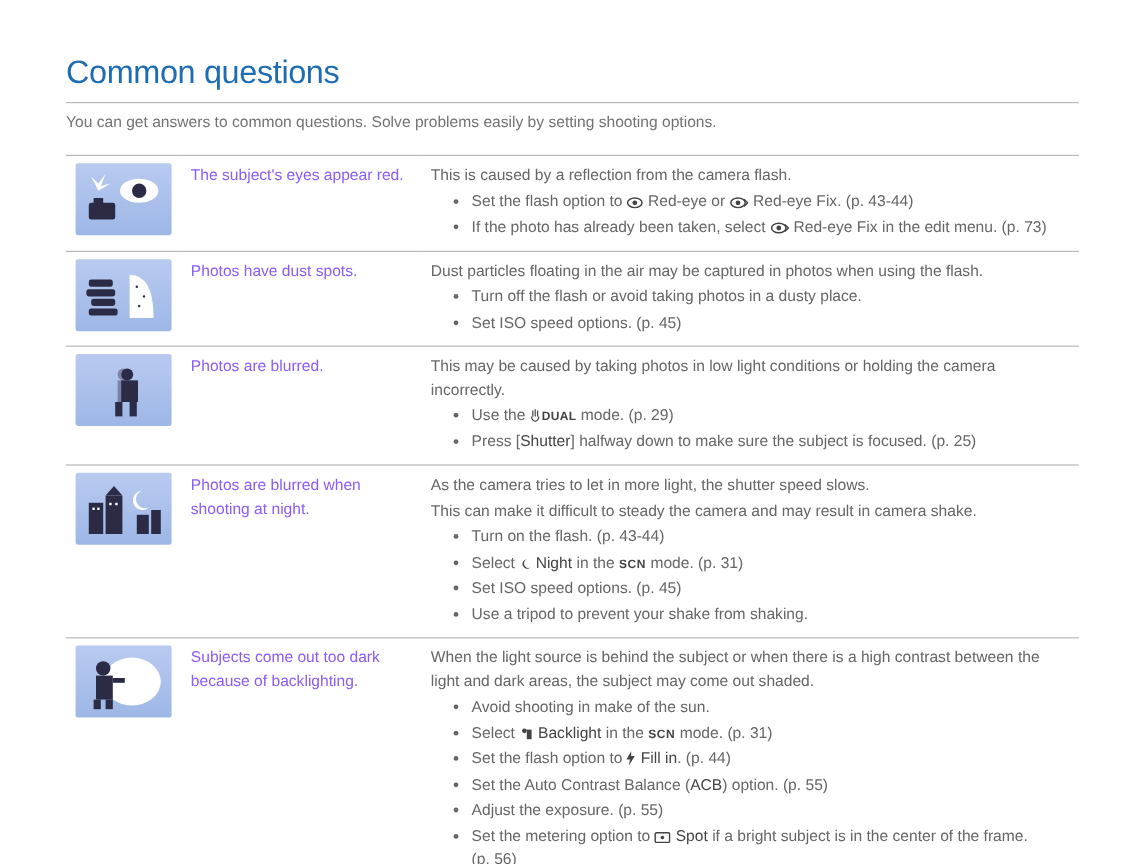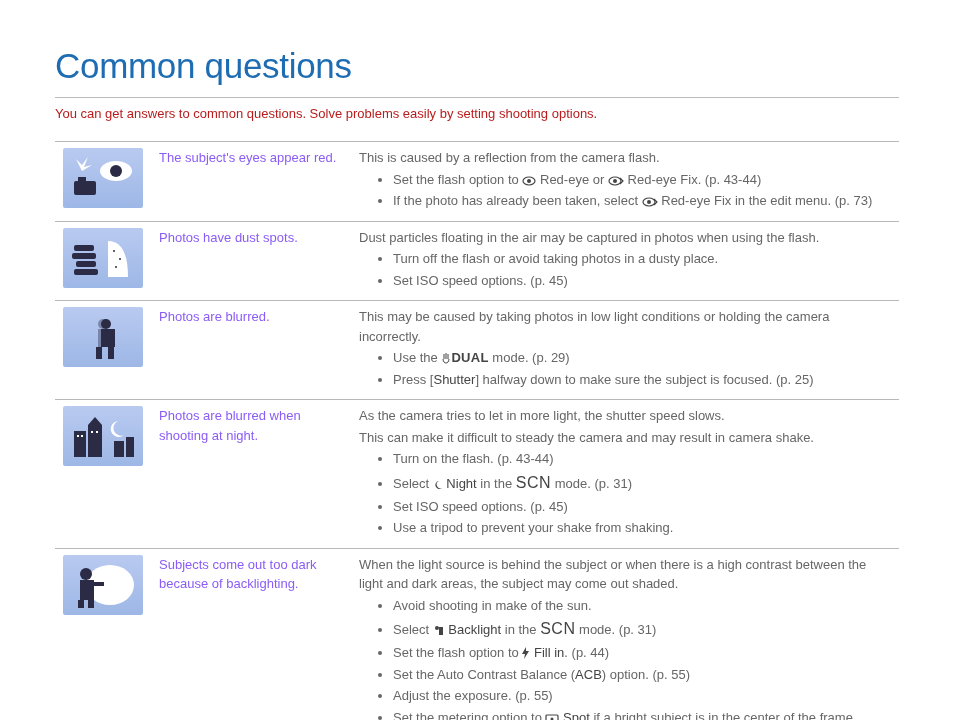--- a/index.html
+++ b/index.html
@@ -9,26 +9,26 @@
     width: 954px;
     font-family: Arial, Helvetica, sans-serif;
     color: #555;
     font-size: 13px;
     line-height: 1.5;
     background: #fff;
   }
   h1.page-title {
     color: #1e6db3;
     font-weight: 400;
-    font-size: 35px;
+    font-size: 27px;
     margin: 0 0 4px 0;
     letter-spacing: -0.3px;
   }
   .title-rule { border: none; border-top: 1px solid #bbb; margin: 2px 0 6px 0; }
-  .subtitle { margin: 0 0 18px 0; color: #b91c1c; }
+  .subtitle { margin: 0 0 18px 0; color: #737373; }
   table.qa {
     width: 100%;
     border-collapse: collapse;
   }
   table.qa td {
     vertical-align: top;
     padding: 6px 8px 8px 8px;
     border-top: 1px solid #b8b8b8;
   }
   table.qa tr:last-child td { border-bottom: 1px solid #b8b8b8; }
@@ -40,22 +40,22 @@
     background: linear-gradient(#b9caf0,#9db7e6);
     border-radius: 2px;
     display:flex; align-items:center; justify-content:center;
     color:#2b2b45;
   }
   ul.bul { list-style: disc; margin: 2px 0 0 18px; padding: 0; }
   ul.bul li { margin: 2px 16px; }
   .intro-line { margin:0 0 2px 0; }
   .inline-icon { display:inline-block; vertical-align:-2px; }
   .bold { font-weight:400; color:#444; }
-  .scn { font-weight:400; font-size:16px; letter-spacing:0.5px; color:#444; }
-  .dual { font-size:13px; font-weight:700; color:#444; letter-spacing:0.3px;text-align:right; }
+  .scn { font-weight:700; font-size:10px; letter-spacing:0.5px; color:#444; }
+  .dual { font-size:10px; font-weight:700; color:#444; letter-spacing:0.3px;text-align:right; }
 </style>
 </head>
 <body>
 
 <h1 class="page-title">Common questions</h1>
 <hr class="title-rule">
 <p class="subtitle">You can get answers to common questions. Solve problems easily by setting shooting options.</p>
 
 <table class="qa">
 

